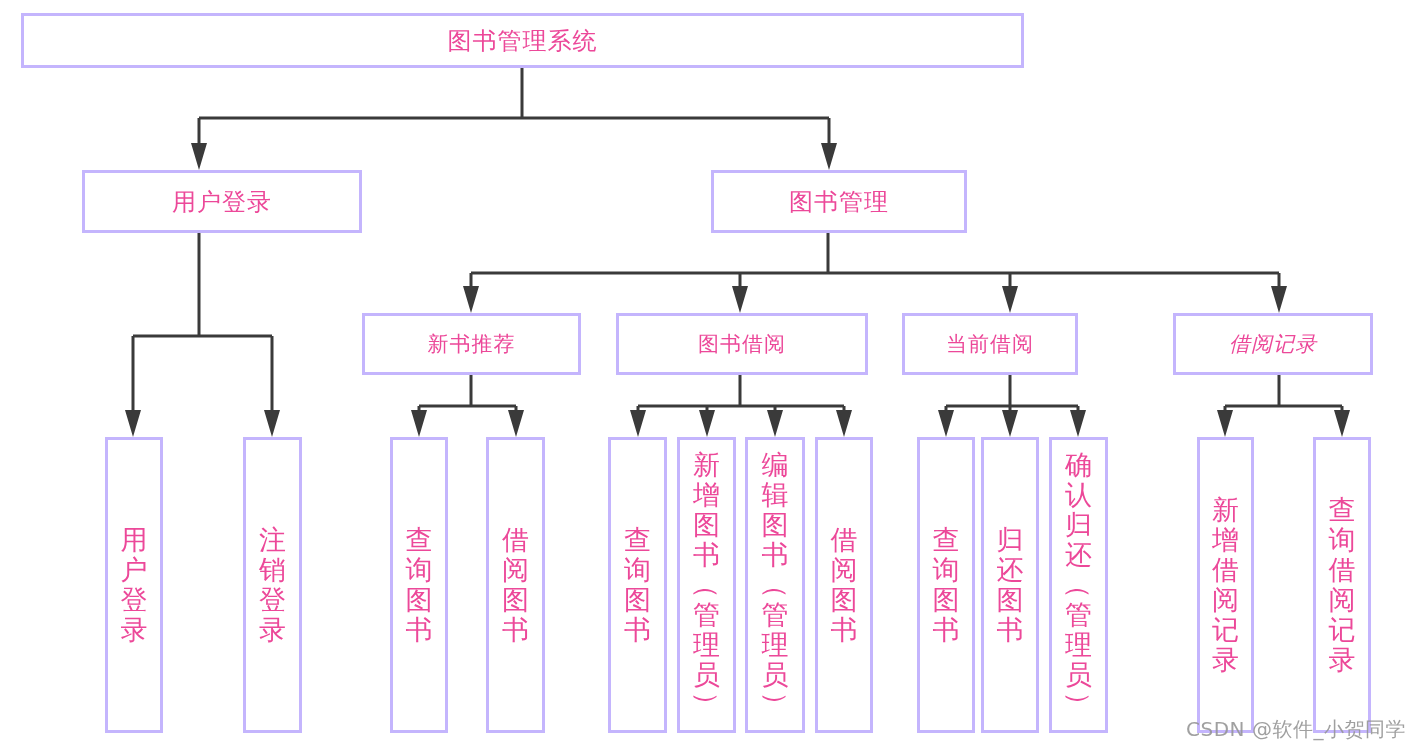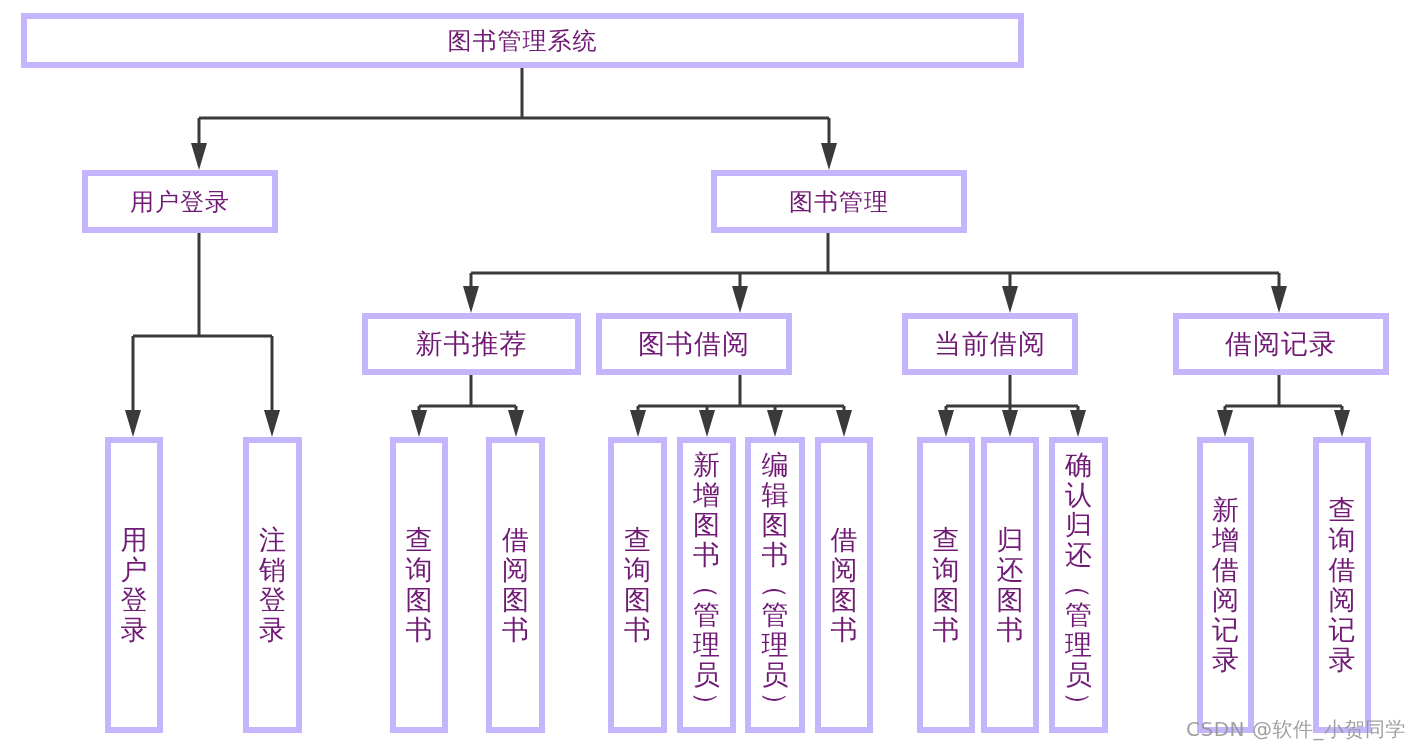--- a/index.html
+++ b/index.html
@@ -8,29 +8,29 @@
     width:1405px;height:747px;
     background:#ffffff;
     font-family:"DejaVu Sans",sans-serif;
     overflow:hidden;
   }
   svg.connectors{position:absolute;left:0;top:0;width:1405px;height:747px;}
   .node{
     position:absolute;
     box-sizing:border-box;
     background:#ffffff;
-    border:6px solid #c4b5fd;
-    color:#701a75;
+    border:3px solid #c4b5fd;
+    color:#ec4899;
     display:flex;
     align-items:center;
     justify-content:center;
     z-index:2;
   }
   .node.h{font-size:24px;letter-spacing:1px;white-space:nowrap;}
-  .node.h.l3{font-size:27px;}
+  .node.h.l3{font-size:21px;}
   .leaf{flex-direction:column;}
   .leaf span{
     display:block;
     height:30px;line-height:30px;
     font-size:27px;
     text-align:center;
   }
   .leaf span.rot{transform:rotate(90deg);}
   .watermark{
     position:absolute;
@@ -75,27 +75,27 @@
       M836 410 L852 410 L844 437 Z
       M938 410 L954 410 L946 437 Z
       M1002 410 L1018 410 L1010 437 Z
       M1070 410 L1086 410 L1078 437 Z
       M1217 410 L1233 410 L1225 437 Z
       M1334 410 L1350 410 L1342 437 Z"></path>
   </svg>
 
   <div class="node h" style="left:21px;top:13px;width:1003px;height:55px;">图书管理系统</div>
 
-  <div class="node h" style="left:82px;top:170px;width:196px;height:63px;">用户登录</div>
+  <div class="node h" style="left:82px;top:170px;width:280px;height:63px;">用户登录</div>
   <div class="node h" style="left:711px;top:170px;width:256px;height:63px;">图书管理</div>
 
   <div class="node h l3" style="left:362px;top:313px;width:219px;height:62px;">新书推荐</div>
-  <div class="node h l3" style="left:596px;top:313px;width:196px;height:62px;">图书借阅</div>
+  <div class="node h l3" style="left:616px;top:313px;width:252px;height:62px;">图书借阅</div>
   <div class="node h l3" style="left:902px;top:313px;width:176px;height:62px;">当前借阅</div>
-  <div class="node h l3" style="left:1173px;top:313px;width:216px;height:62px;">借阅记录</div>
+  <div class="node h l3" style="left:1173px;top:313px;width:200px;height:62px;font-style:italic;">借阅记录</div>
 
   <div class="node leaf" style="left:105px;top:437px;width:58px;height:296px;">
       <span>用</span>
       <span>户</span>
       <span>登</span>
       <span>录</span>
     </div>
   <div class="node leaf" style="left:243px;top:437px;width:59px;height:296px;">
       <span>注</span>
       <span>销</span>

